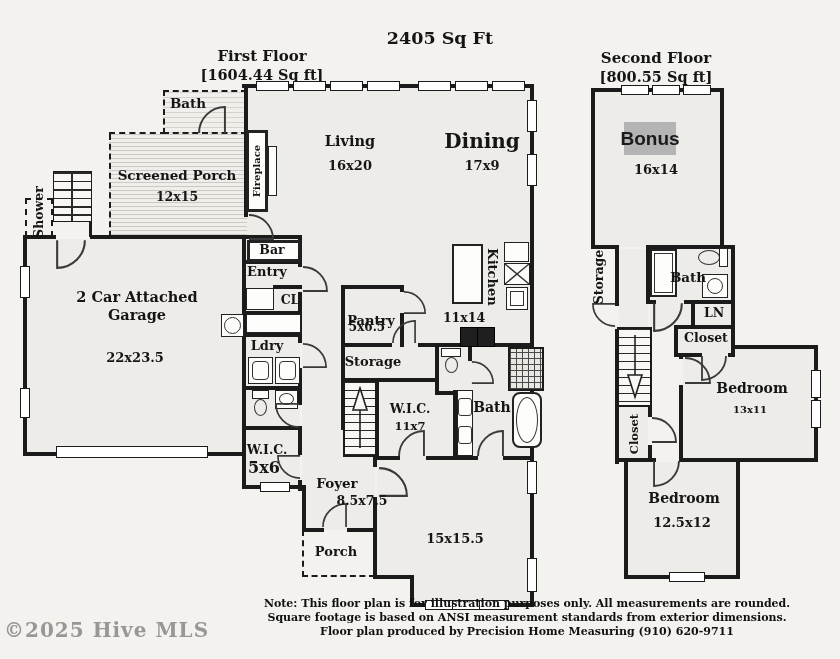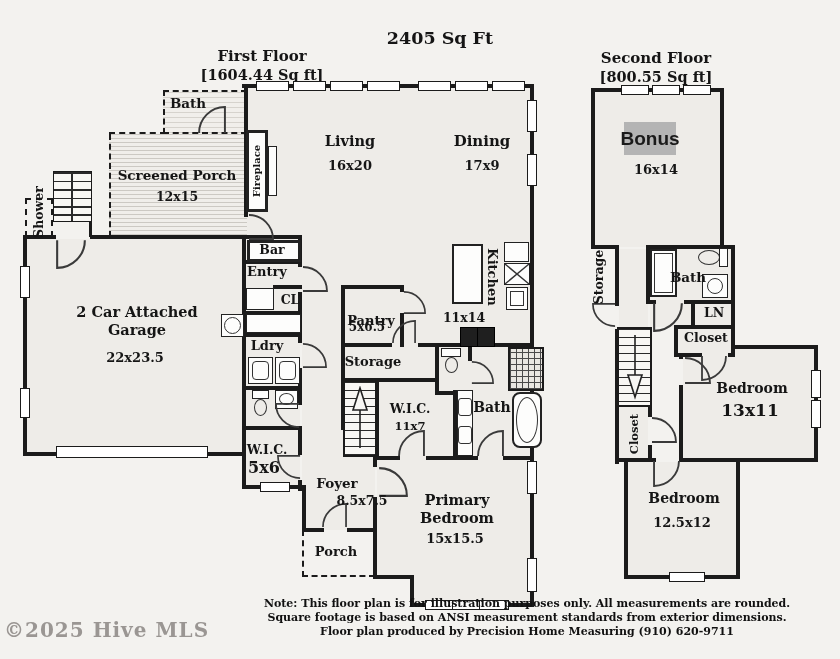--- a/index.html
+++ b/index.html
@@ -288,52 +288,51 @@
   <svg class="arc" style="left:651px;top:417px;width:26px;height:26px;transform:rotate(-90deg);" viewBox="0 0 26 26">
       <path d="M1,1 L1,25 A24,24 0 0 0 25,1"></path>
     </svg>
 
   <div class="lbl" style="left:188px;top:103px;font-size:13.5px;">Bath</div>
   <div class="lbl" style="left:177px;top:175px;font-size:13.5px;">Screened Porch</div>
   <div class="lbl" style="left:177px;top:197px;font-size:12.5px;">12x15</div>
   <div class="lbl rot-ccw" style="left:39px;top:212px;font-size:12.5px;">Shower</div>
   <div class="lbl" style="left:350px;top:141px;font-size:14.5px;">Living</div>
   <div class="lbl" style="left:350px;top:166px;font-size:13px;">16x20</div>
-  <div class="lbl" style="left:482px;top:141px;font-size:15px;">Dining</div>
+  <div class="lbl" style="left:482px;top:141px;font-size:20px;">Dining</div>
   <div class="lbl" style="left:482px;top:166px;font-size:13px;">17x9</div>
   <div class="lbl rot-ccw" style="left:257px;top:171px;font-size:10px;">Fireplace</div>
   <div class="lbl" style="left:272px;top:250px;font-size:12.5px;">Bar</div>
   <div class="lbl" style="left:267px;top:272px;font-size:13px;">Entry</div>
   <div class="lbl" style="left:290px;top:300px;font-size:12.5px;">CL</div>
   <div class="lbl" style="left:267px;top:346px;font-size:13px;">Ldry</div>
-  <div class="lbl wrap" style="left:137px;top:321px;width:170px;font-size:14.5px;">2 Car Attached Garage</div>
+  <div class="lbl wrap" style="left:137px;top:306px;width:170px;font-size:14.5px;">2 Car Attached Garage</div>
   <div class="lbl" style="left:135px;top:358px;font-size:13px;">22x23.5</div>
   <div class="lbl rot-cw" style="left:492px;top:277px;font-size:13px;">Kitchen</div>
   <div class="lbl" style="left:464px;top:318px;font-size:12.5px;">11x14</div>
   <div class="lbl" style="left:371px;top:309px;font-size:13px;margin-top:12px;">Pantry</div>
   <div class="lbl" style="left:367px;top:327px;font-size:12px;">5x6.5</div>
   <div class="lbl" style="left:373px;top:362px;font-size:13px;">Storage</div>
   <div class="lbl" style="left:410px;top:409px;font-size:12.5px;">W.I.C.</div>
   <div class="lbl" style="left:410px;top:426px;font-size:11.5px;">11x7</div>
   <div class="lbl" style="left:492px;top:408px;font-size:14px;">Bath</div>
   <div class="lbl" style="left:267px;top:450px;font-size:12.5px;">W.I.C.</div>
   <div class="lbl" style="left:264px;top:468px;font-size:16px;">5x6</div>
   <div class="lbl" style="left:337px;top:483px;font-size:13.5px;">Foyer</div>
   <div class="lbl" style="left:338px;top:501px;font-size:12.5px;margin-left:24px;">8.5x7.5</div>
   <div class="lbl" style="left:336px;top:552px;font-size:13px;">Porch</div>
-  <div class="lbl wrap" style="left:457px;top:509px;width:110px;font-size:14.5px;">Primary Bedroom</div>
   <div class="lbl" style="left:455px;top:539px;font-size:13px;">15x15.5</div>
 
   <div class="lbl" style="left:656px;top:170px;font-size:13px;">16x14</div>
   <div class="lbl rot-ccw" style="left:599px;top:277px;font-size:12.5px;">Storage</div>
   <div class="lbl" style="left:688px;top:277px;font-size:13.5px;">Bath</div>
   <div class="lbl" style="left:714px;top:313px;font-size:12.5px;">LN</div>
   <div class="lbl" style="left:706px;top:338px;font-size:12.5px;">Closet</div>
   <div class="lbl" style="left:752px;top:389px;font-size:14px;">Bedroom</div>
-  <div class="lbl" style="left:750px;top:410px;font-size:17px;">13x11</div>
+  <div class="lbl" style="left:750px;top:410px;font-size:10px;">13x11</div>
   <div class="lbl rot-ccw" style="left:634px;top:434px;font-size:11.5px;">Closet</div>
   <div class="lbl" style="left:684px;top:499px;font-size:14px;">Bedroom</div>
   <div class="lbl" style="left:682px;top:523px;font-size:13px;">12.5x12</div>
 
   <div class="foot" style="left:245px;top:597px;width:564px;font-size:11px;">Note: This floor plan is for illustration purposes only. All measurements are rounded.</div>
   <div class="foot" style="left:245px;top:611px;width:564px;font-size:11px;">Square footage is based on ANSI measurement standards from exterior dimensions.</div>
   <div class="foot" style="left:245px;top:625px;width:564px;font-size:11px;text-align:center;">Floor plan produced by Precision Home Measuring (910) 620-9711</div>
   <div class="wm" style="left:4px;top:618px;font-size:20px;">©2025 Hive MLS</div>
 
 </div>

